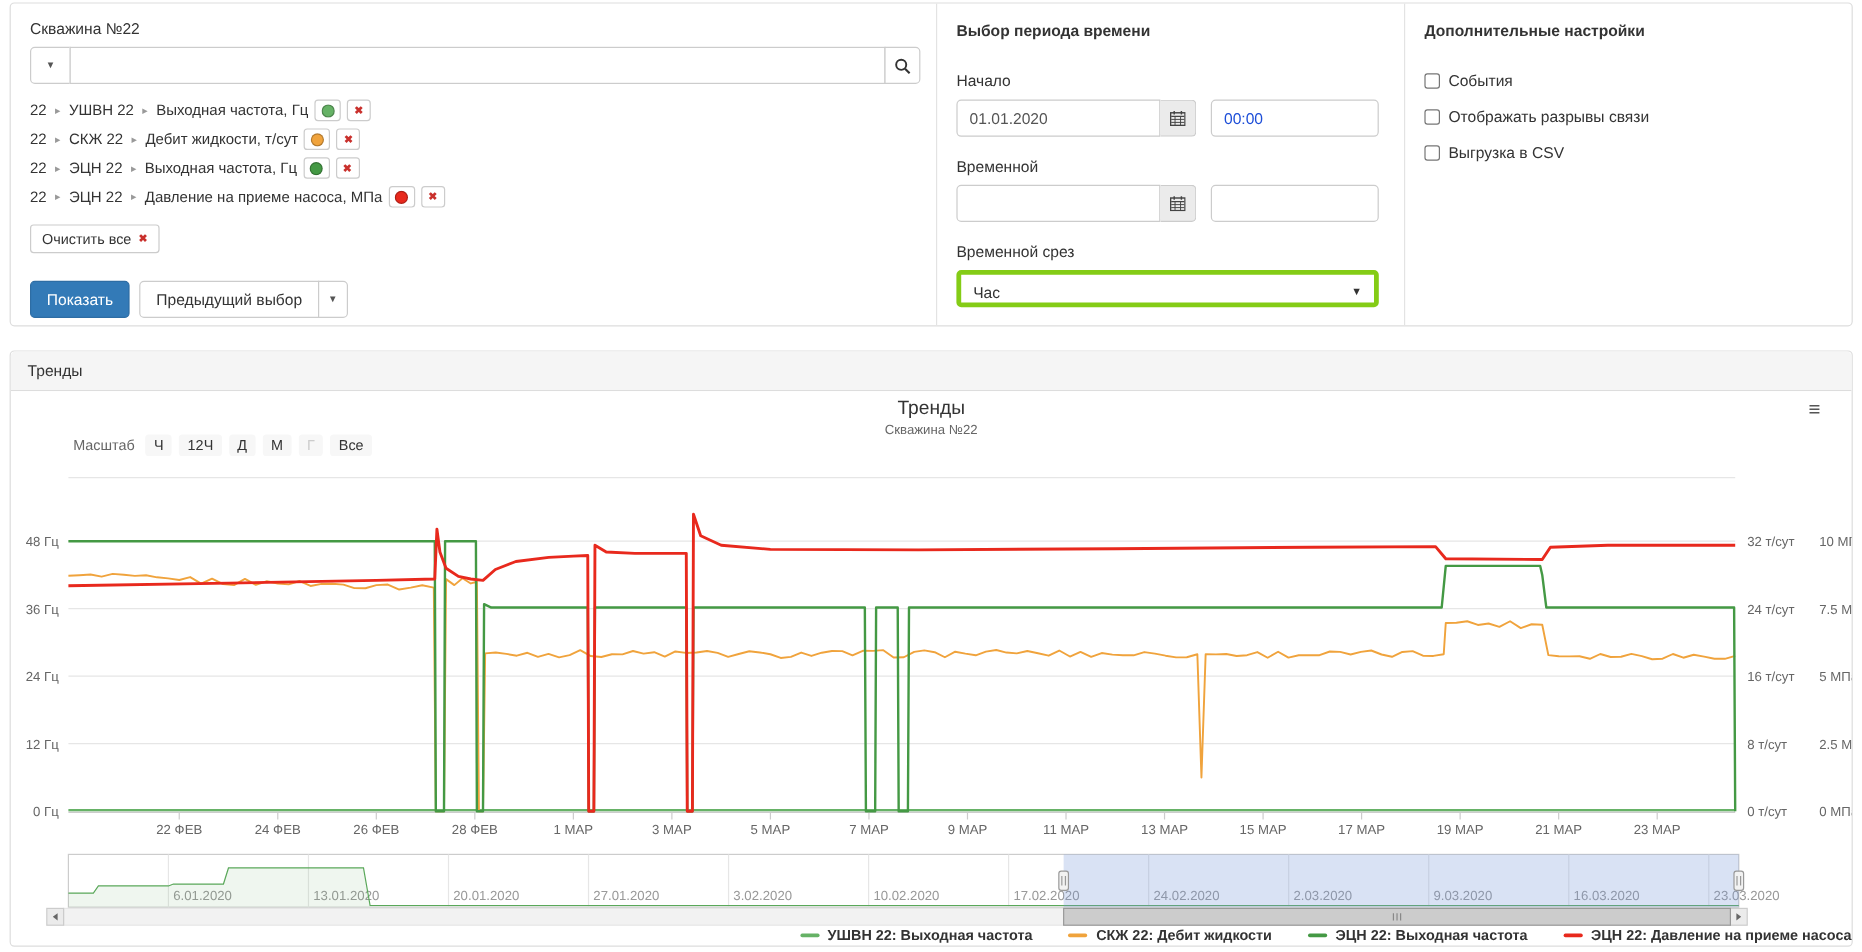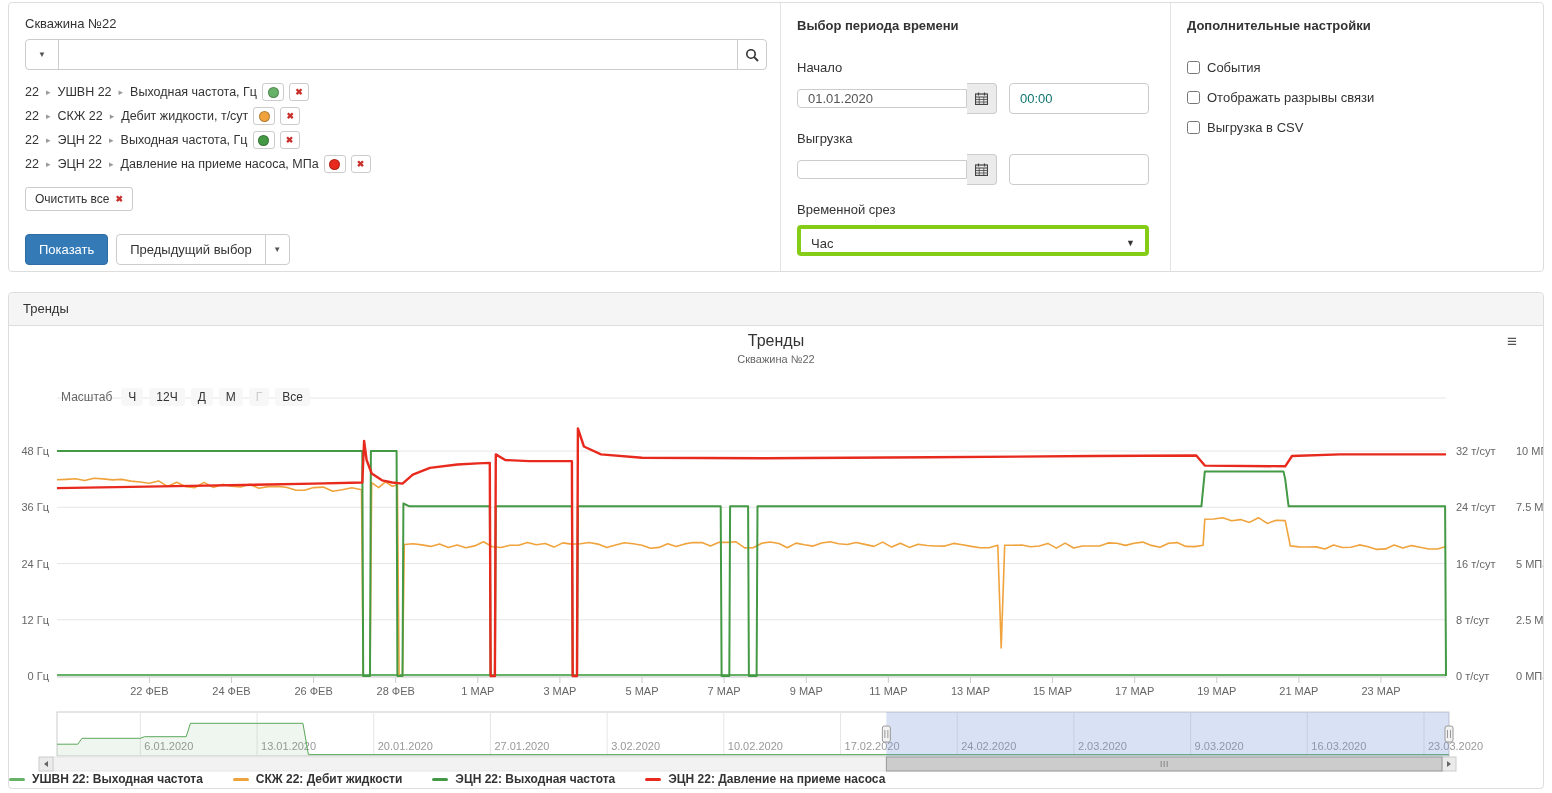--- a/index.html
+++ b/index.html
@@ -29,41 +29,41 @@
   .clear-btn { margin-top:9px; display:inline-flex; align-items:center; gap:6px; border:1px solid #ccc; border-radius:3px; background:#fff; padding:4px 9px; font-size:12px; cursor:pointer; }
   .clear-x { color:#c9302c; font-size:9px; font-weight:bold; }
 
   .action-row { margin-top:23px; display:flex; }
   .btn { height:31px; padding:0 13px; border-radius:4px; border:1px solid #ccc; background:#fff; font-size:13px; color:#333; cursor:pointer; font-family:inherit; }
   .btn-primary { background:#337ab7; border-color:#2e6da4; color:#fff; }
   .btn-prev { margin-left:8px; border-radius:4px 0 0 4px; }
   .btn-caret { width:25px; margin-left:-1px; border-radius:0 4px 4px 0; font-size:8px; color:#555; padding:0; }
 
   .date-row { display:flex; align-items:center; margin-bottom:17px; }
-  .date-input { width:170px; height:19px; border:1px solid #ccc; border-radius:4px 0 0 4px; padding:0 10px; font-size:13px; color:#555; outline:none; }
+  .date-input { width:170px; height:31px; border:1px solid #ccc; border-radius:4px 0 0 4px; padding:0 10px; font-size:13px; color:#555; outline:none; }
   .cal-btn { width:30px; height:31px; border:1px solid #ccc; border-left:none; border-radius:0 4px 4px 0; background:#ebebeb; display:flex; align-items:center; justify-content:center; cursor:pointer; }
-  .time-input { width:140px; height:31px; border:1px solid #ccc; border-radius:4px; margin-left:12px; padding:0 10px; font-size:13px; color:#0f766e; outline:none; }
+  .time-input { width:140px; height:31px; border:1px solid #ccc; border-radius:4px; margin-left:12px; padding:0 10px; font-size:13px; color:#1d4ed8; outline:none; }
   .select-box { position:relative; width:352px; height:31px; border:4px solid #84cc16; border-radius:4px; line-height:29px; padding:0 10px; font-size:13px; color:#333; cursor:pointer; }
   .select-box .caret { position:absolute; right:10px; top:0; font-size:9px; color:#333; }
 
   .check-row { display:flex; align-items:center; margin-bottom:15px; font-size:13px; }
   .check-row input { margin:0 7px 0 0; }
 
   #chart-panel { left:8px; top:292px; width:1536px; height:497px; }
   #chart-header { height:33px; background:#f5f5f5; border-bottom:1px solid #ddd; border-radius:4px 4px 0 0; padding:8px 14px; font-size:13px; color:#333; }
   #chart-body { position:relative; width:100%; height:462px; }
   #trend-svg { position:absolute; left:0; top:0; }
   #chart-title { position:absolute; top:6px; left:0; right:0; text-align:center; font-size:16px; color:#333; }
   #chart-subtitle { position:absolute; top:27px; left:0; right:0; text-align:center; font-size:11px; color:#666; }
   #chart-menu { position:absolute; top:8px; right:16px; width:20px; height:18px; cursor:pointer; color:#555; font-size:17px; line-height:16px; }
-  #range-row { position:absolute; top:62px; left:52px; display:flex; align-items:center; }
+  #range-row { position:absolute; top:36px; left:52px; display:flex; align-items:center; }
   #range-label { font-size:12px; color:#666; margin-right:9px; }
   .range-btn { font-size:12px; padding:2px 7px; margin-right:6px; background:#f7f7f7; border-radius:3px; color:#333; cursor:pointer; }
   .range-btn.disabled { color:#ccc; cursor:default; }
-  #legend-row { position:absolute; bottom:2px; left:0; right:13px; display:flex; justify-content:flex-start; gap:30px; }
+  #legend-row { position:absolute; bottom:2px; left:0; right:0; display:flex; justify-content:flex-end; gap:30px; }
   .legend-item { display:flex; align-items:center; gap:7px; font-size:12px; font-weight:bold; color:#333; cursor:pointer; }
   .legend-swatch { width:16px; height:3px; border-radius:2px; }
 </style>
 </head>
 <body>
 
 <div class="panel" id="form-panel">
   <div class="form-col" id="col-params">
     <div class="field-label">Скважина №22</div>
     <div class="search-group">
@@ -147,21 +147,21 @@
             <line x1="9.5" y1="0.5" x2="9.5" y2="3.5" stroke="#444" stroke-width="1.2"></line>
             <line x1="1" y1="5" x2="12" y2="5" stroke="#444" stroke-width="1"></line>
             <line x1="1" y1="7.5" x2="12" y2="7.5" stroke="#444" stroke-width="0.8"></line>
             <line x1="1" y1="10" x2="12" y2="10" stroke="#444" stroke-width="0.8"></line>
             <line x1="4.2" y1="5" x2="4.2" y2="12.5" stroke="#444" stroke-width="0.8"></line>
             <line x1="8.8" y1="5" x2="8.8" y2="12.5" stroke="#444" stroke-width="0.8"></line>
           </svg>
       </div>
       <input class="time-input" value="00:00" style="">
     </div>
-    <div class="field-label">Выгрузка</div>
+    <div class="field-label">Временной</div>
     <div class="date-row">
       <input class="date-input" value="" style="">
       <div class="cal-btn">
         <svg width="13" height="13" viewBox="0 0 13 13">
             <rect x="0.5" y="2" width="12" height="10.5" fill="none" stroke="#444" stroke-width="1.2"></rect>
             <line x1="3.5" y1="0.5" x2="3.5" y2="3.5" stroke="#444" stroke-width="1.2"></line>
             <line x1="9.5" y1="0.5" x2="9.5" y2="3.5" stroke="#444" stroke-width="1.2"></line>
             <line x1="1" y1="5" x2="12" y2="5" stroke="#444" stroke-width="1"></line>
             <line x1="1" y1="7.5" x2="12" y2="7.5" stroke="#444" stroke-width="0.8"></line>
             <line x1="1" y1="10" x2="12" y2="10" stroke="#444" stroke-width="0.8"></line>

